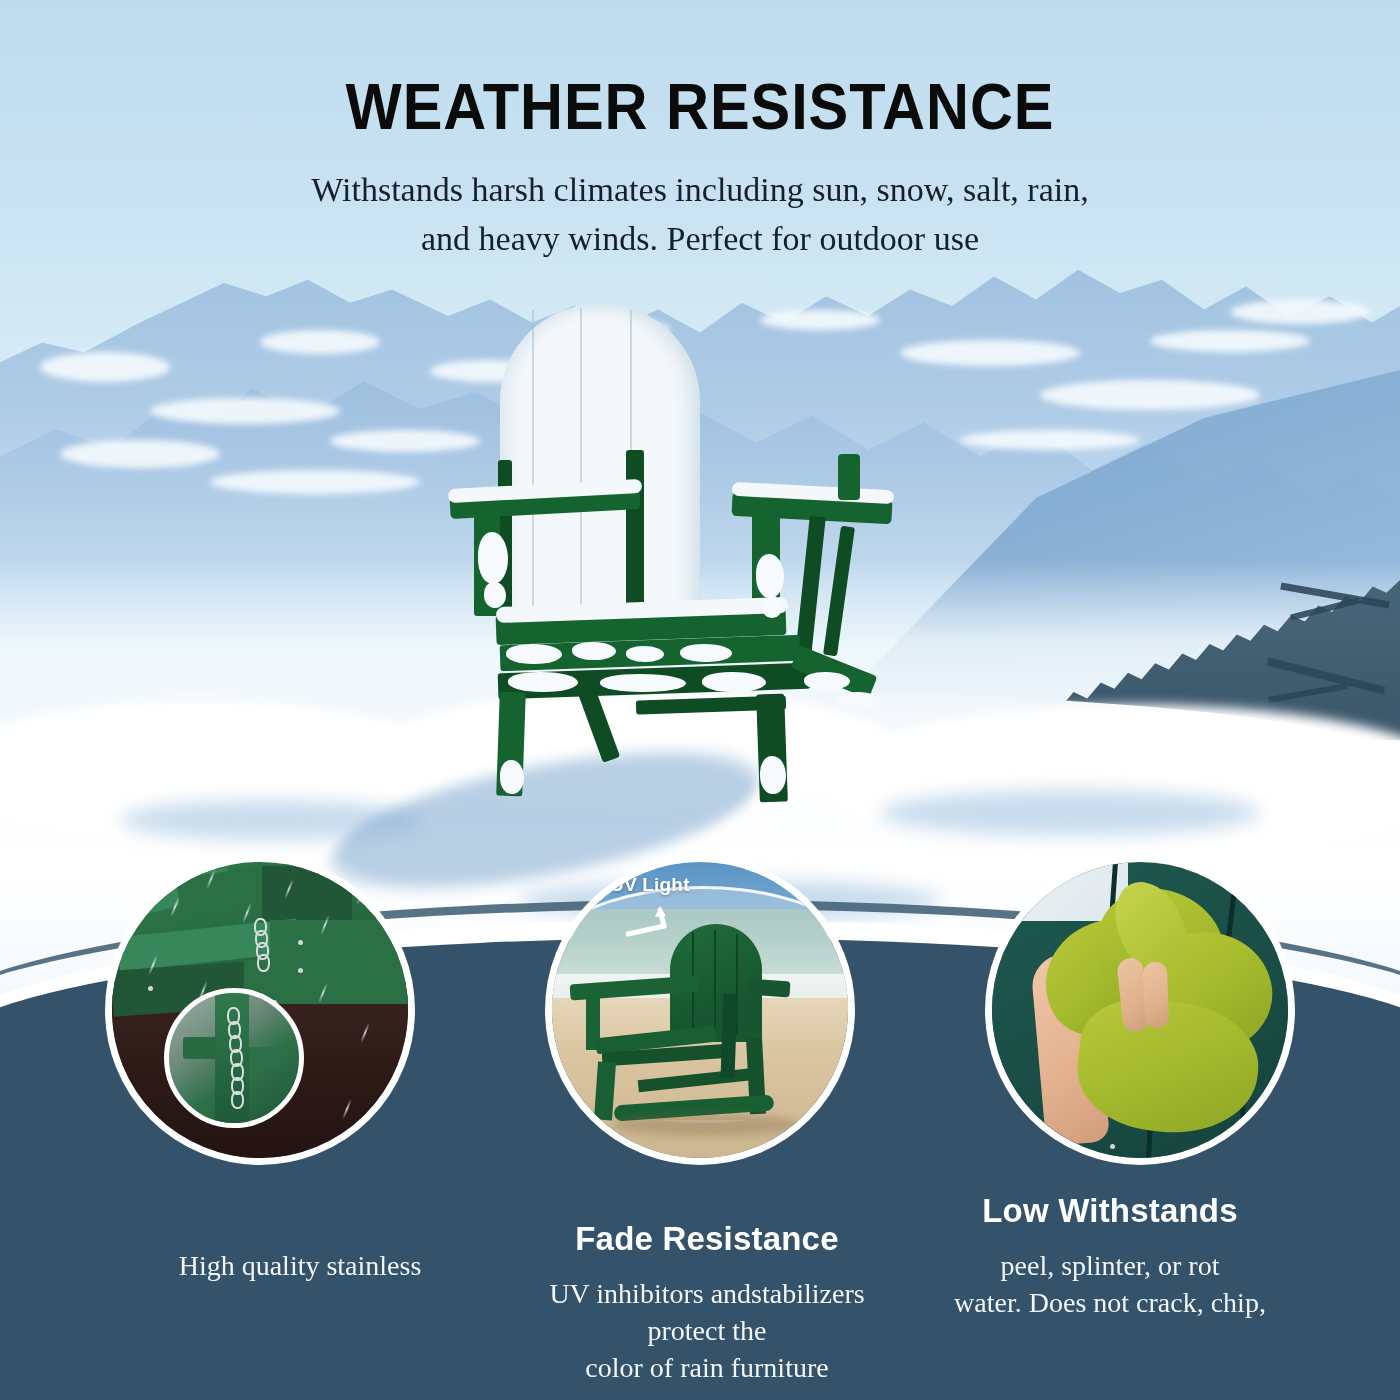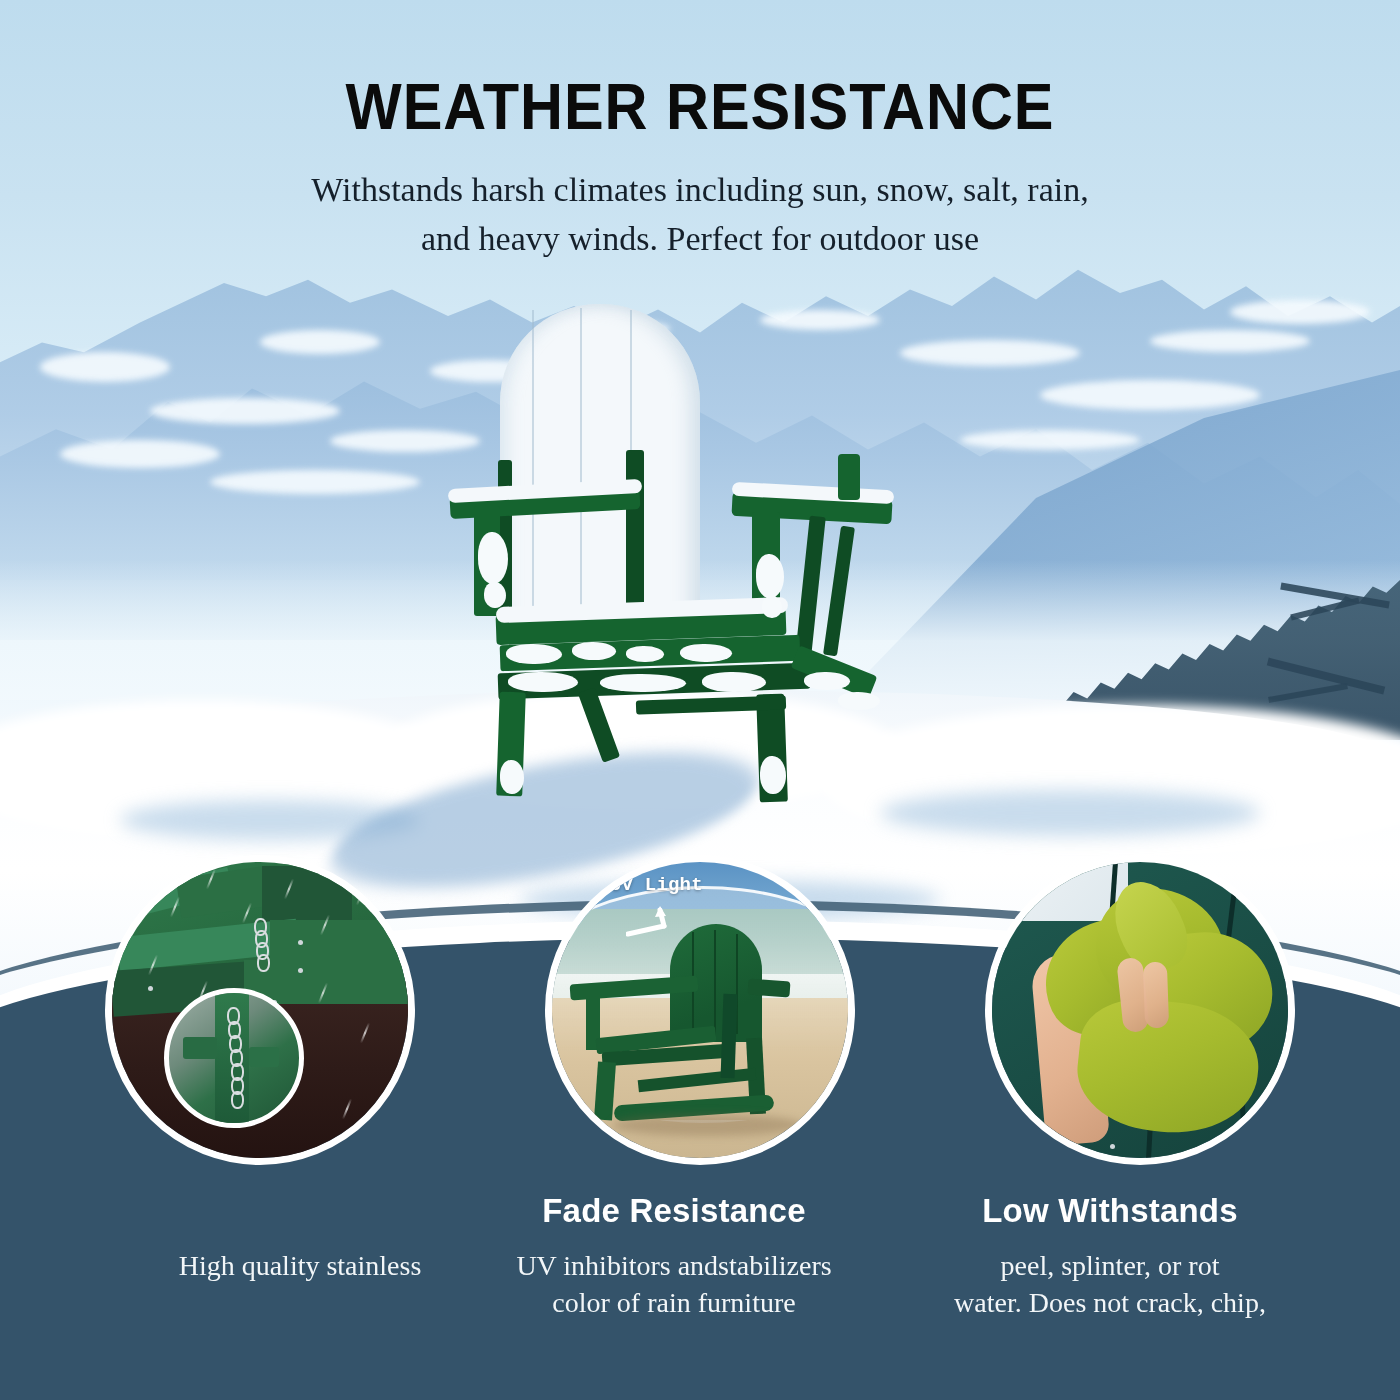--- a/index.html
+++ b/index.html
@@ -165,21 +165,21 @@
 
   
   .circle {
     position: absolute;
     width: 310px; height: 310px;
     border-radius: 50%;
     border: 7px solid #ffffff;
     overflow: hidden;
     box-sizing: border-box;
   }
-  .circ-inner { position: absolute; inset: 0; font-family: Liberation Mono, monospace; }
+  .circ-inner { position: absolute; inset: 0; }
 
   
   .c1-top { position: absolute; left: 0; top: 0; width: 100%; height: 52%; background: linear-gradient(160deg, #2f7a4c 0%, #27693f 55%, #1f5a36 100%); }
   .c1-bot { position: absolute; left: 0; top: 40%; width: 100%; height: 60%; background: linear-gradient(180deg, #3a2420 0%, #2e1b18 50%, #241311 100%); }
   .c1-slat { position: absolute; background: #2b6f44; }
   .c1-slat.dk { background: #215637; }
   .c1-slat.lt { background: #37875a; }
   .rain {
     position: absolute;
     width: 2px; height: 22px;
@@ -285,21 +285,21 @@
     position: absolute;
     width: 420px;
     text-align: center;
     top: 1248px;
     font-family: "Liberation Serif", serif;
     font-size: 28px;
     line-height: 1.32;
     color: #f2f6f8;
   }
   .col1 { left: 90px; }
-  .col2 { left: 464px; }
+  .col2 { left: 497px; margin-top: 28px; }
   .col3 { left: 900px; }
 </style>
 </head>
 <body>
 
 <div id="infographic">
 
   <div class="sky"></div>
 
   <div class="mtn-layer mtn-far"></div>
@@ -508,20 +508,21 @@
     <div>and heavy winds. Perfect for outdoor use</div>
   </div>
 
   <div class="card-body col1">
     <div>High quality stainless</div>
   </div>
 
   <div class="card-title col2">Fade Resistance</div>
   <div class="card-body col2">
     <div>UV inhibitors andstabilizers</div>
+    <div>protect the</div>
     <div>color of rain furniture</div>
   </div>
 
   <div class="card-title col3">Low Withstands</div>
   <div class="card-body col3">
     <div>peel, splinter, or rot</div>
     <div>water. Does not crack, chip,</div>
   </div>
 
 </div>

